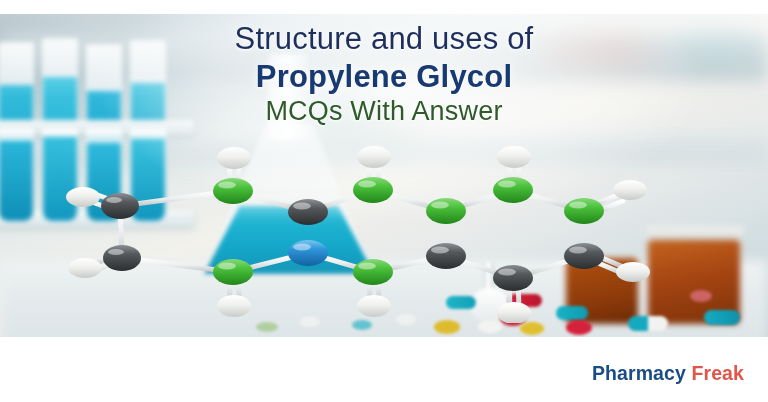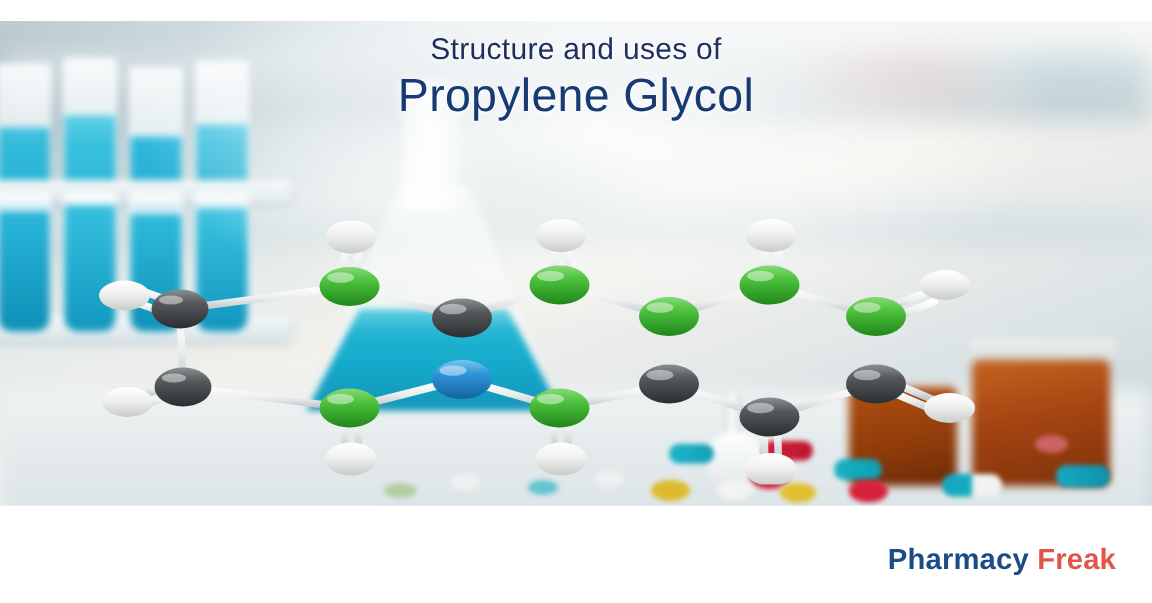--- a/index.html
+++ b/index.html
@@ -93,26 +93,26 @@
   
   .mol{position:absolute;left:0;top:0;width:768px;height:323px;}
   .mol svg{display:block;}
 
   
   .title-wrap{
     position:absolute;left:0;top:22px;width:768px;
     text-align:center;z-index:40;
   }
   .t-line1{
-    font-size:20px;font-weight:400;color:#1e2f5e;
+    font-size:31px;font-weight:400;color:#1e2f5e;
     letter-spacing:.2px;line-height:1.12;
     text-shadow:0 1px 2px rgba(255,255,255,.95),0 0 10px rgba(255,255,255,.9);
   }
   .t-line2{
-    font-size:31px;font-weight:normal;color:#183a72;
+    font-size:31px;font-weight:bold;color:#183a72;
     letter-spacing:.2px;line-height:1.14;margin-top:2px;
     text-shadow:0 1px 2px rgba(255,255,255,.95),0 0 10px rgba(255,255,255,.9);
   }
   .t-line3{
     font-size:27px;font-weight:400;color:#2f5b2a;
     letter-spacing:.2px;line-height:1.14;margin-top:2px;
     text-shadow:0 1px 2px rgba(255,255,255,.95),0 0 10px rgba(255,255,255,.9);
   }
 
   
@@ -322,19 +322,20 @@
           <ellipse cx="578" cy="205" rx="9" ry="3.5"></ellipse>
           <ellipse cx="578" cy="250" rx="9" ry="3.5"></ellipse>
         </g>
       </g>
     </svg>
   </div>
 
   <div class="title-wrap">
     <div class="t-line1">Structure and uses of</div>
     <div class="t-line2">Propylene Glycol</div>
+    <div class="t-line3">MCQs With Answer</div>
   </div>
 
   <div class="logo">
     <span class="lg-a">Pharmacy</span><span>&nbsp;</span><span class="lg-b">Freak</span>
   </div>
 
 </div>
 
 </body></html>

